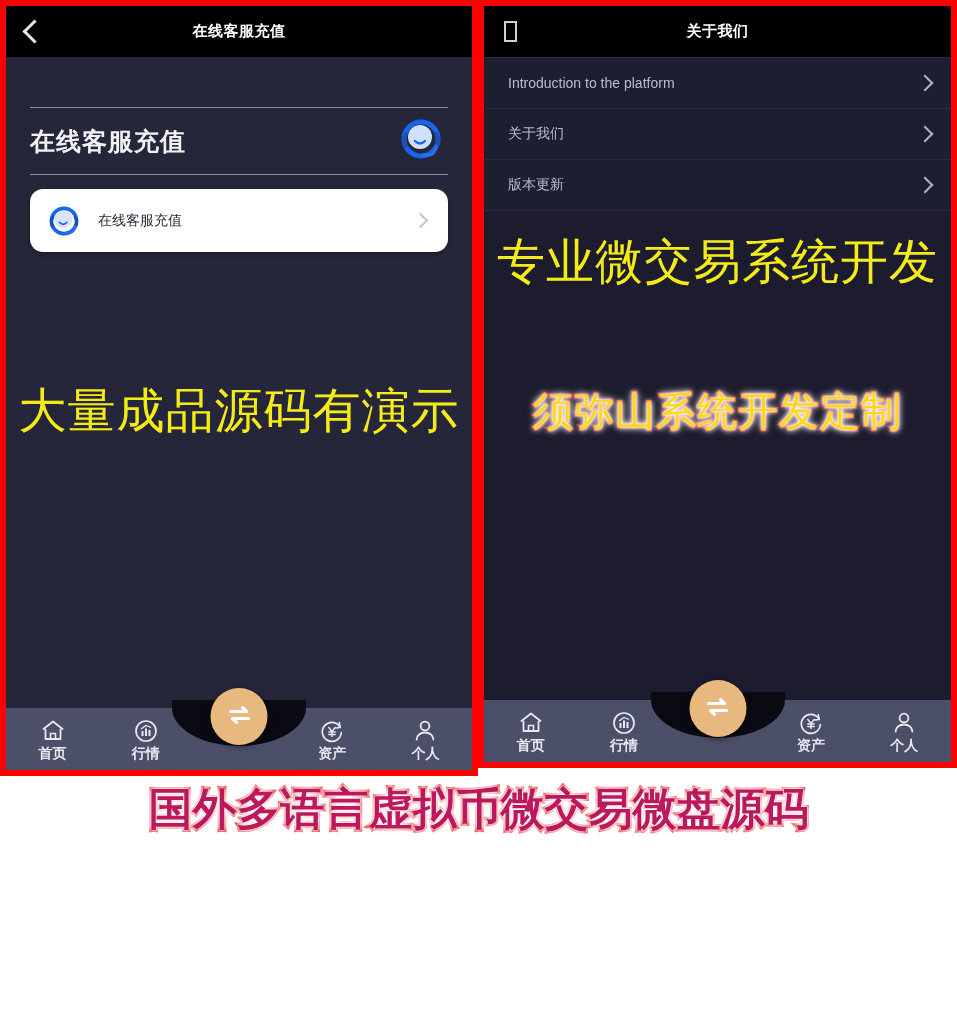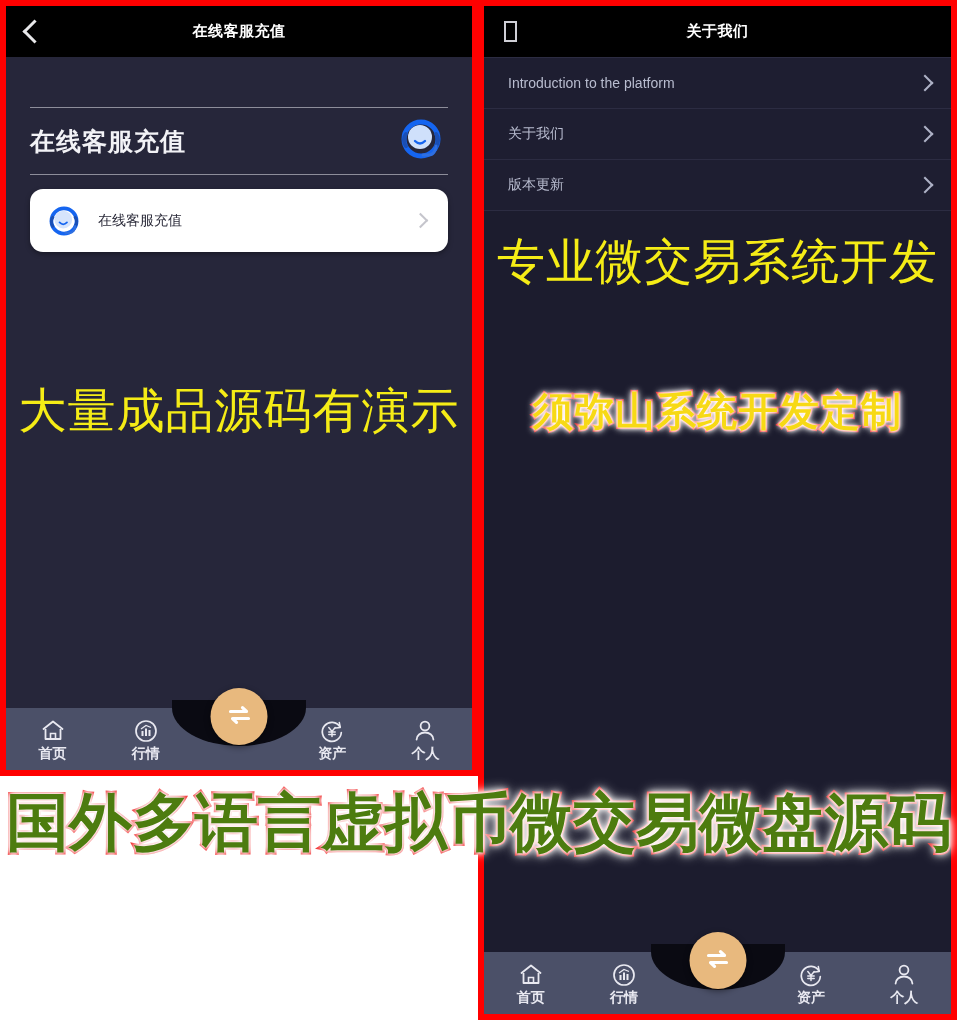--- a/index.html
+++ b/index.html
@@ -13,21 +13,21 @@
   .stage{position:absolute;inset:0;display:flex;}
 
   
   .panel{
     position:relative;
     box-sizing:border-box;
     border:6px solid #ff0000;
     overflow:hidden;
   }
   .panel-left{width:478px;height:776px;background:#26263a;}
-  .panel-right{width:479px;height:1020px;background:#404040;}
+  .panel-right{width:479px;height:768px;background:#404040;}
 
   
   .hdr{
     position:relative;
     height:51px;
     background:#000000;
     display:flex;align-items:center;
     flex:0 0 auto;
   }
   .hdr-back{
@@ -104,41 +104,41 @@
   
   .wm{position:absolute;left:0;right:0;text-align:center;pointer-events:none;white-space:nowrap;}
   .wm-plain{
     color:#f5ec16;
     font-weight:normal;
     font-size:48px;
     letter-spacing:1px;
   }
   .wm-outline{
     color:#f7d915;
-    font-weight:bold;
+    font-weight:normal;
     font-size:40px;
     letter-spacing:1px;
     -webkit-text-stroke:3px #ee1111;
     paint-order:stroke fill;
     text-shadow:
       0 0 2px #ffffff, 0 0 4px #ffffff, 0 0 6px #ffffff,
       0 0 9px #ffffff;
   }
   .wm-left-1{top:373px;}
   .wm-right-1{top:224px;}
   .wm-right-2{top:378px;}
 
   
   .banner{
     position:absolute;left:0;right:0;top:780px;
     text-align:center;white-space:nowrap;
     z-index:40;pointer-events:none;
-    color:#4d7c0f;
+    color:#be185d;
     font-weight:bold;
-    font-size:63px;
+    font-size:44px;
     letter-spacing:0px;
     -webkit-text-stroke:4px #f00a0a;
     paint-order:stroke fill;
     text-shadow:
       0 0 3px #ffffff,0 0 6px #ffffff,0 0 10px #ffffff,0 0 14px #ffffff;
   }
 
   
   .tabbar{
     position:absolute;left:0;right:0;bottom:0;height:62px;

